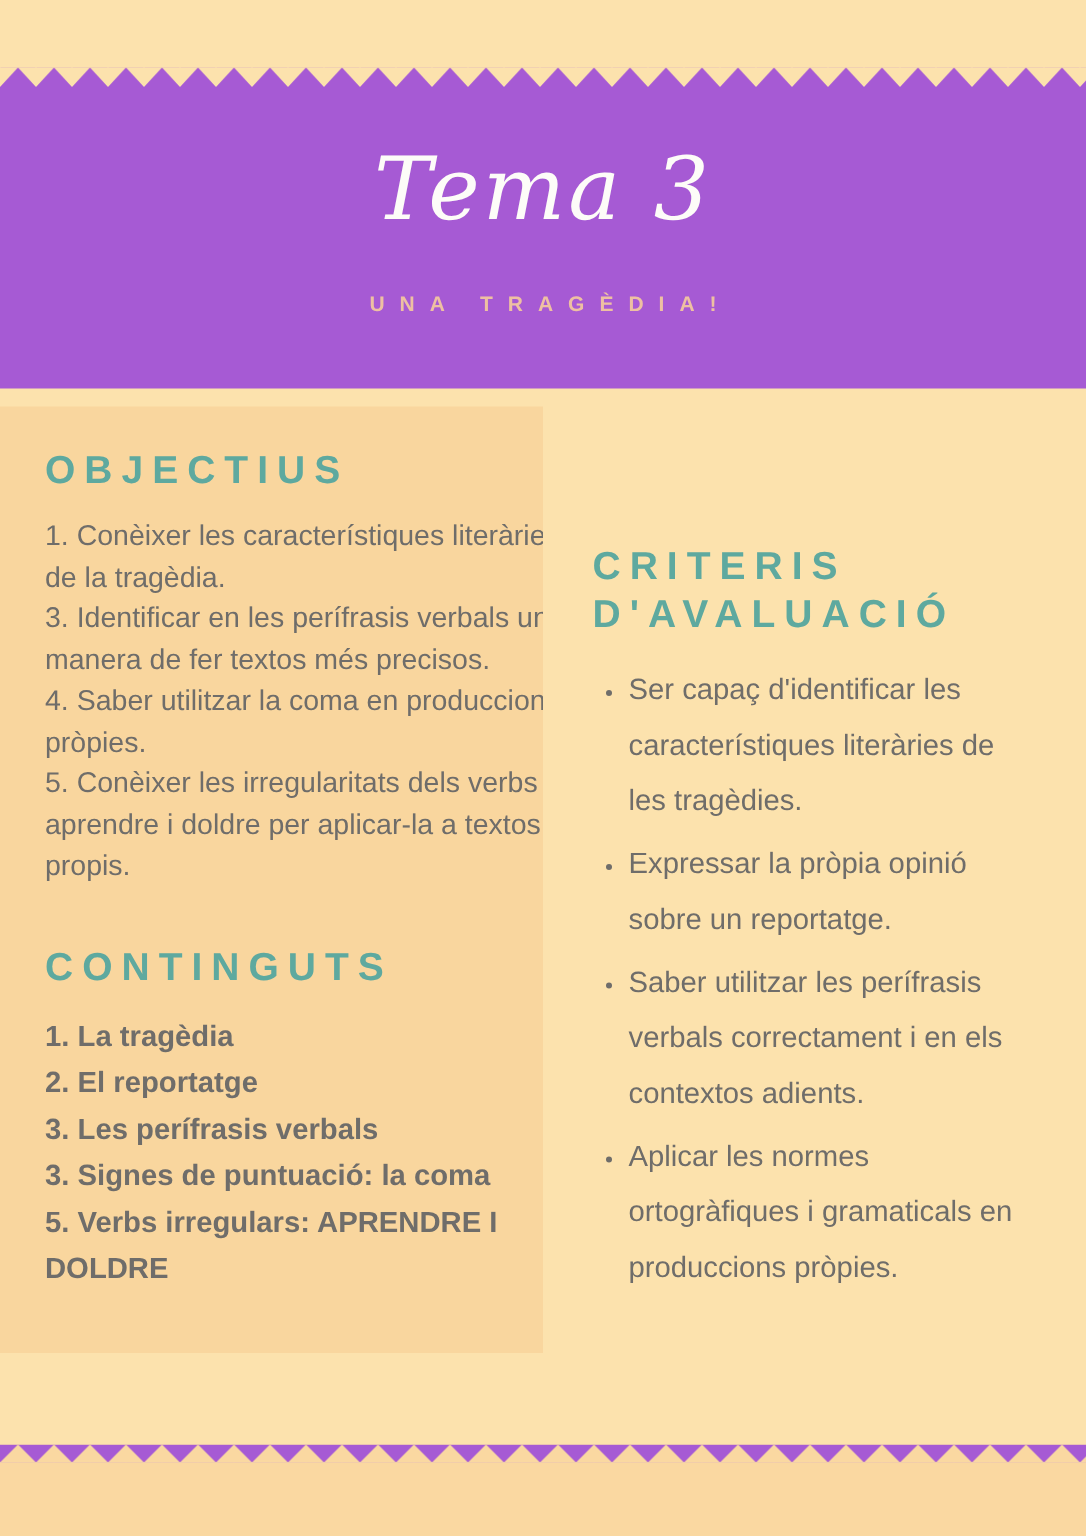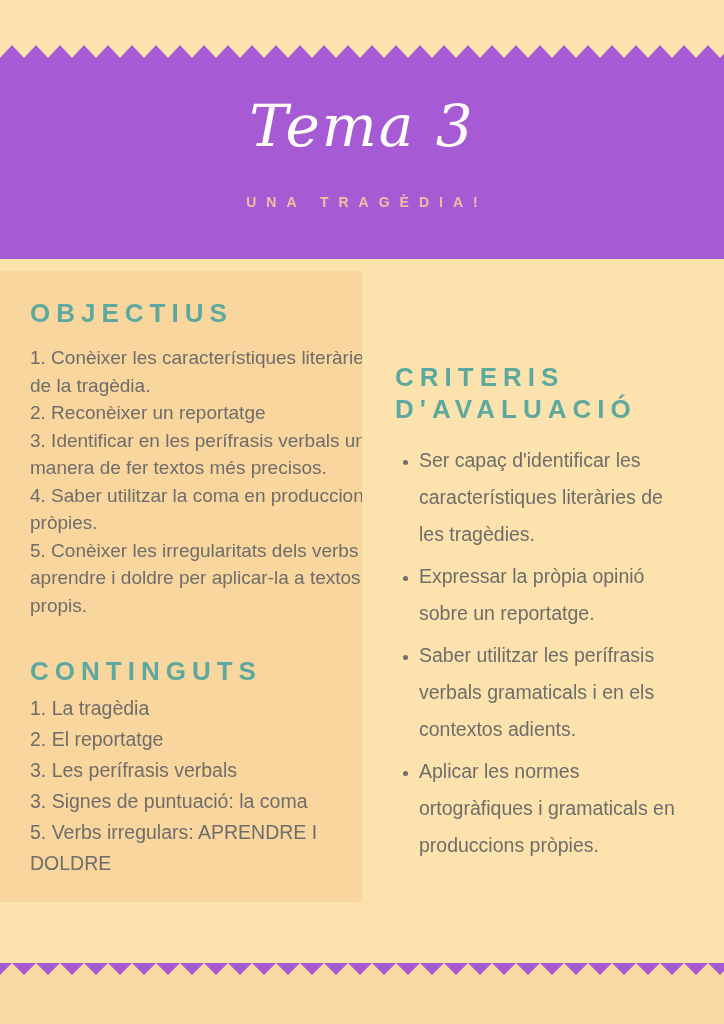--- a/index.html
+++ b/index.html
@@ -97,22 +97,23 @@
     width: 350px;
   }
   .obj-list p {
     margin: 0;
     font-size: 19px;
     line-height: 27.5px;
     color: var(--text-gray, #6f6d6a);
   }
   .continguts-heading { margin-top: 36px; }
   .cont-list {
-    margin-top: 6px;
+    margin-top: 16px;
     width: 340px;
+    font-weight: bold;
   }
   .cont-list p {
     margin: 0;
     font-size: 19.5px;
     line-height: 31px;
     color: var(--text-gray, #6f6d6a);
   }
   .criteris-list {
     margin: 17px 0 0 0;
     padding-left: 24px;
@@ -180,42 +181,41 @@
 
   <header class="header-band">
     <div class="title">Tema 3</div>
     <div class="subtitle">UNA TRAGÈDIA!</div>
   </header>
 
   <section class="left-panel">
     <h2 class="section-heading">OBJECTIUS</h2>
     <div class="obj-list">
       <p>1. Conèixer les característiques literàries de la tragèdia.</p>
-      <p>2. Reconèixer un reportatge</p>
       <p>3. Identificar en les perífrasis verbals una manera de fer textos més precisos.</p>
       <p>4. Saber utilitzar la coma en produccions pròpies.</p>
       <p>5. Conèixer les irregularitats dels verbs aprendre i doldre per aplicar-la a textos propis.</p>
     </div>
 
     <h2 class="section-heading continguts-heading">CONTINGUTS</h2>
     <div class="cont-list">
       <p>1. La tragèdia</p>
       <p>2. El reportatge</p>
       <p>3. Les perífrasis verbals</p>
       <p>3. Signes de puntuació: la coma</p>
       <p>5. Verbs irregulars: APRENDRE I DOLDRE</p>
     </div>
   </section>
 
   <section class="right-panel">
     <h2 class="section-heading criteris-heading">CRITERIS D'AVALUACIÓ</h2>
     <ul class="criteris-list">
       <li>Ser capaç d'identificar les característiques literàries de les tragèdies.</li>
       <li>Expressar la pròpia opinió sobre un reportatge.</li>
-      <li>Saber utilitzar les perífrasis verbals gramaticals i en els contextos adients.</li>
+      <li>Saber utilitzar les perífrasis verbals correctament i en els contextos adients.</li>
       <li>Aplicar les normes ortogràfiques i gramaticals en produccions pròpies.</li>
     </ul>
   </section>
 
 
   <div class="zz-bottom">
     <svg width="724" height="12">
       <defs>
         <pattern id="teethBottom" width="24" height="12" patternUnits="userSpaceOnUse">
           <path class="tooth-cream" d="M0 12 L12 0 L24 12 Z"></path>

